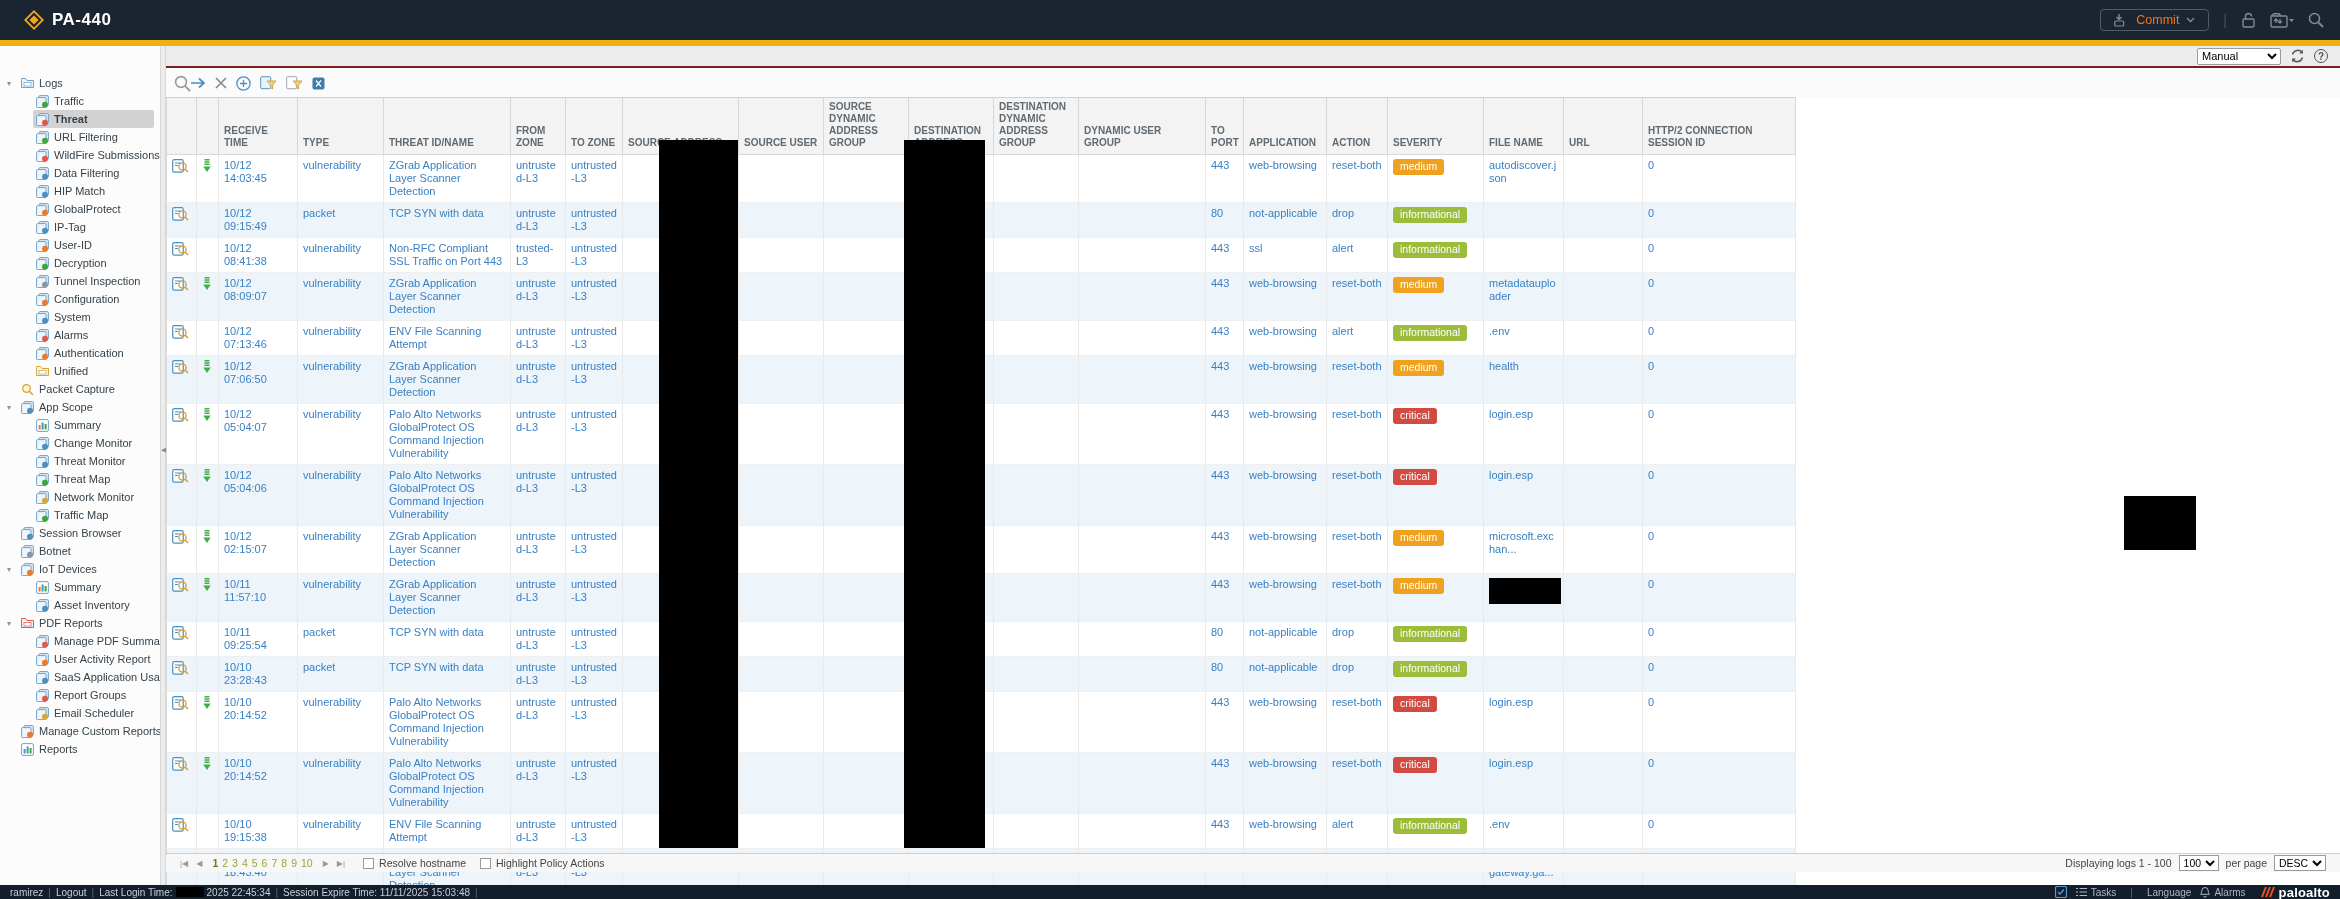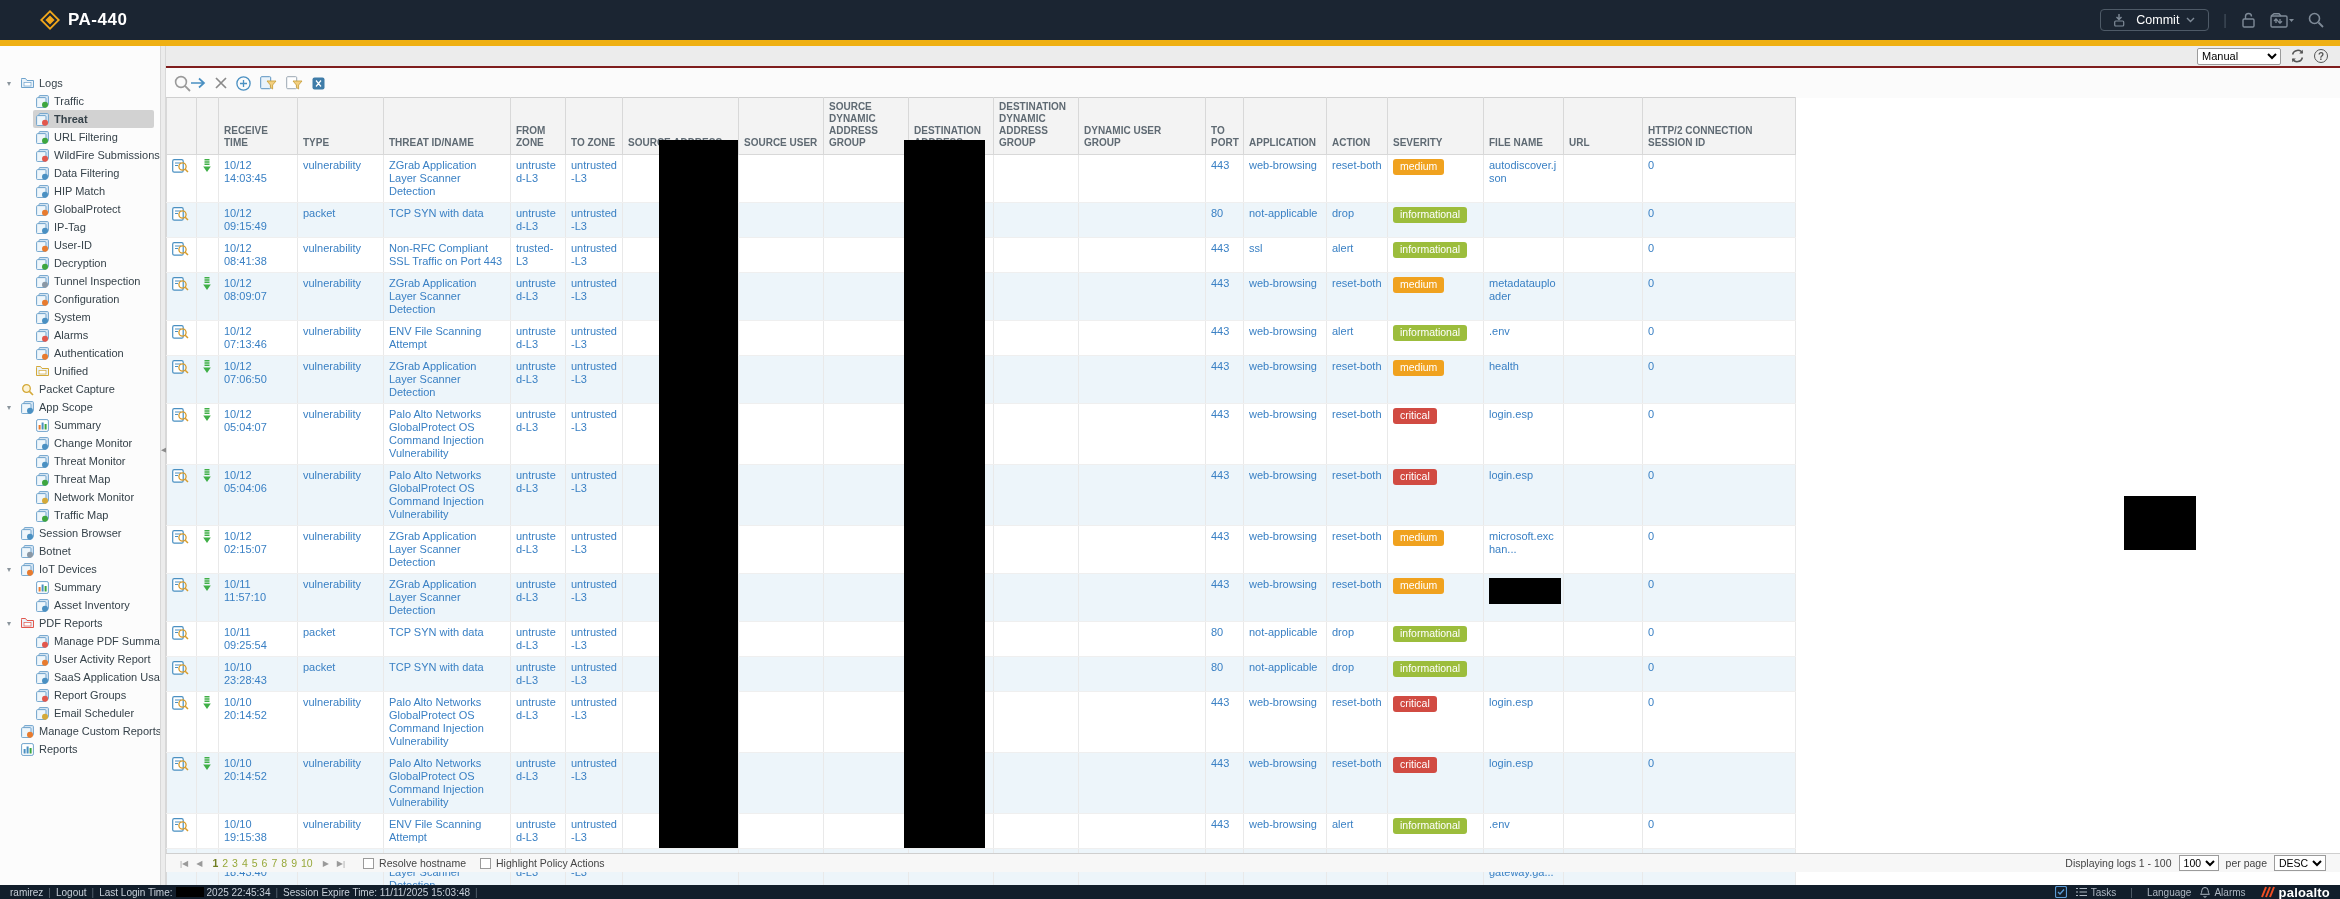--- a/index.html
+++ b/index.html
@@ -5,30 +5,30 @@
   * { box-sizing: border-box; }
   html,body { margin:0; padding:0; }
   body {
     width:2340px; height:899px; position:relative; overflow:hidden;
     font-family:"Liberation Sans", sans-serif; background:#ffffff;
     -webkit-font-smoothing:antialiased;
   }
   
   .top-header { position:absolute; left:0; top:0; width:2340px; height:40px;
     background:#1b2532; display:flex; align-items:center; }
-  .logo-wrap { display:flex; align-items:flex-end; gap:8px; padding-left:40px; width:190px; }
+  .logo-wrap { display:flex; align-items:flex-end; gap:8px; padding-left:24px; width:190px; }
   .logo-mark { width:20px; height:20px; }
   .device-name { color:#fff; font-size:17px; font-weight:bold; letter-spacing:.5px; }
   .nav-tabs { display:flex; height:40px; }
   .tab { padding:0 27px; line-height:40px; color:#dde2e8; font-size:12.5px; font-weight:bold;
     letter-spacing:.4px; cursor:pointer; }
   .tab.active { background:linear-gradient(#38434f,#242f3b); color:#f6b51d; }
   .header-right { margin-left:auto; display:flex; align-items:center; gap:14px; padding-right:16px; }
   .commit-btn { display:flex; align-items:center; gap:7px; border:1px solid #4e5a67; border-radius:4px;
-    padding:3px 13px; color:#ffffff; font-size:12.5px; cursor:pointer; }
+    padding:3px 13px; color:#f97316; font-size:12.5px; cursor:pointer; }
   .hdr-sep { color:#45515e; font-size:14px; }
   .hdr-icon { display:inline-flex; cursor:pointer; }
   
   .yellow-bar { position:absolute; left:0; top:40px; width:2340px; height:6px; background:#efb014; }
   .sub-toolbar { position:absolute; left:166px; top:46px; width:2174px; height:22px;
     background:#ececec; border-bottom:2px solid #7f1d1d; display:flex; align-items:center;
     justify-content:flex-end; gap:9px; padding-right:12px; }
   .sub-toolbar select { font-family:"Liberation Sans",sans-serif; font-size:11px; height:17px; width:84px;
     border:1px solid #9b9b9b; background:#fff; border-radius:2px; }
   .round-help { width:14px; height:14px; border:1.4px solid #555; border-radius:50%; color:#555;

